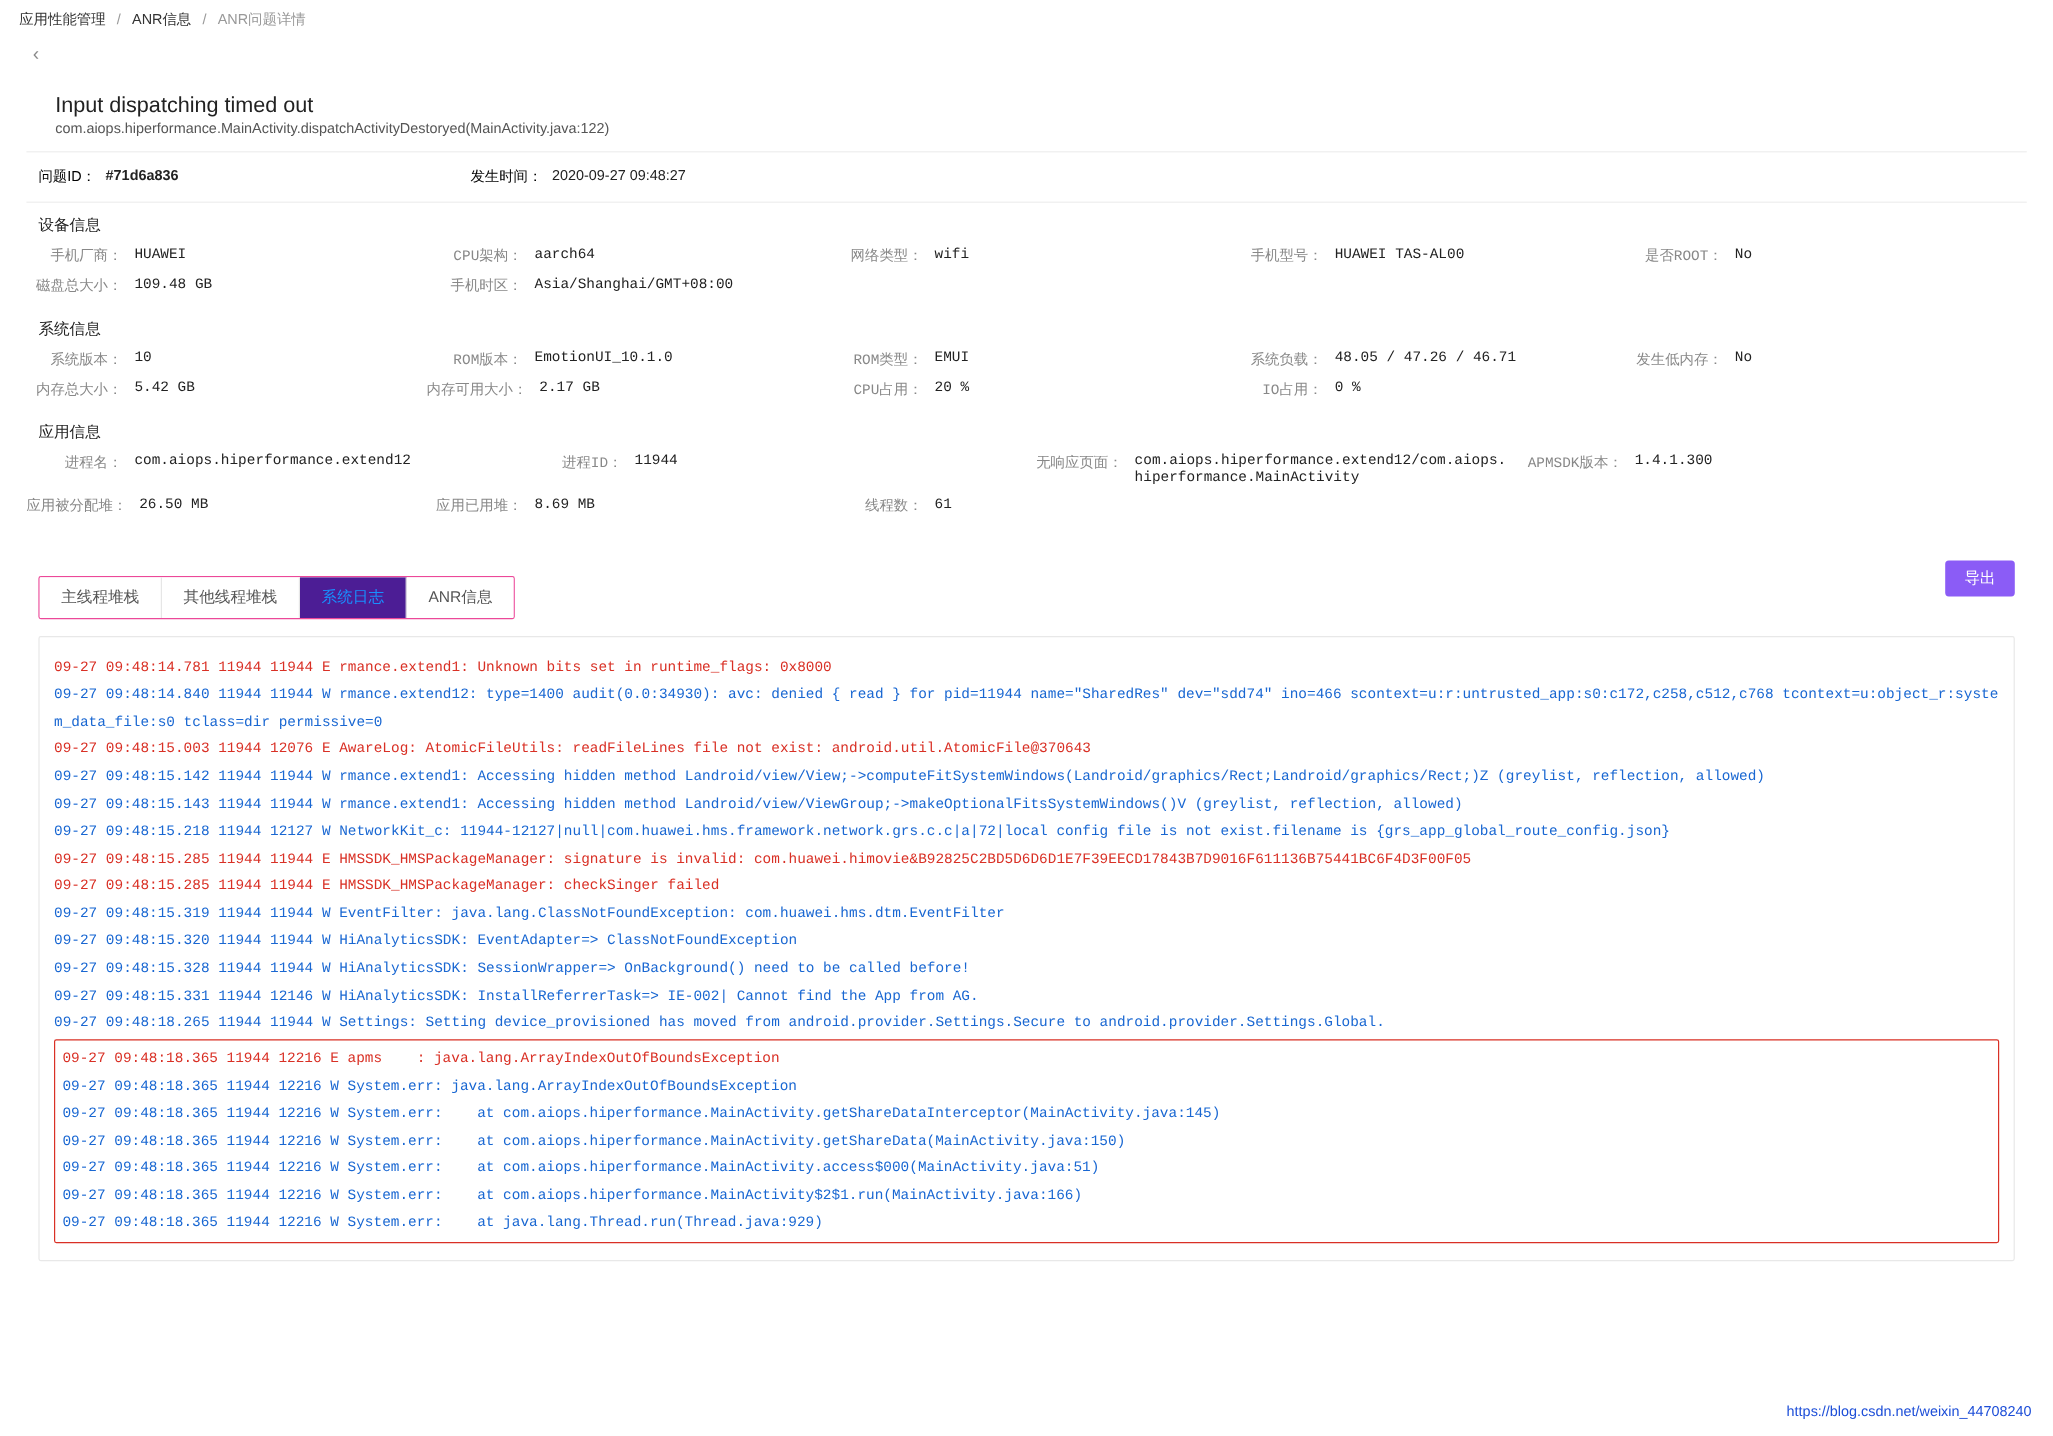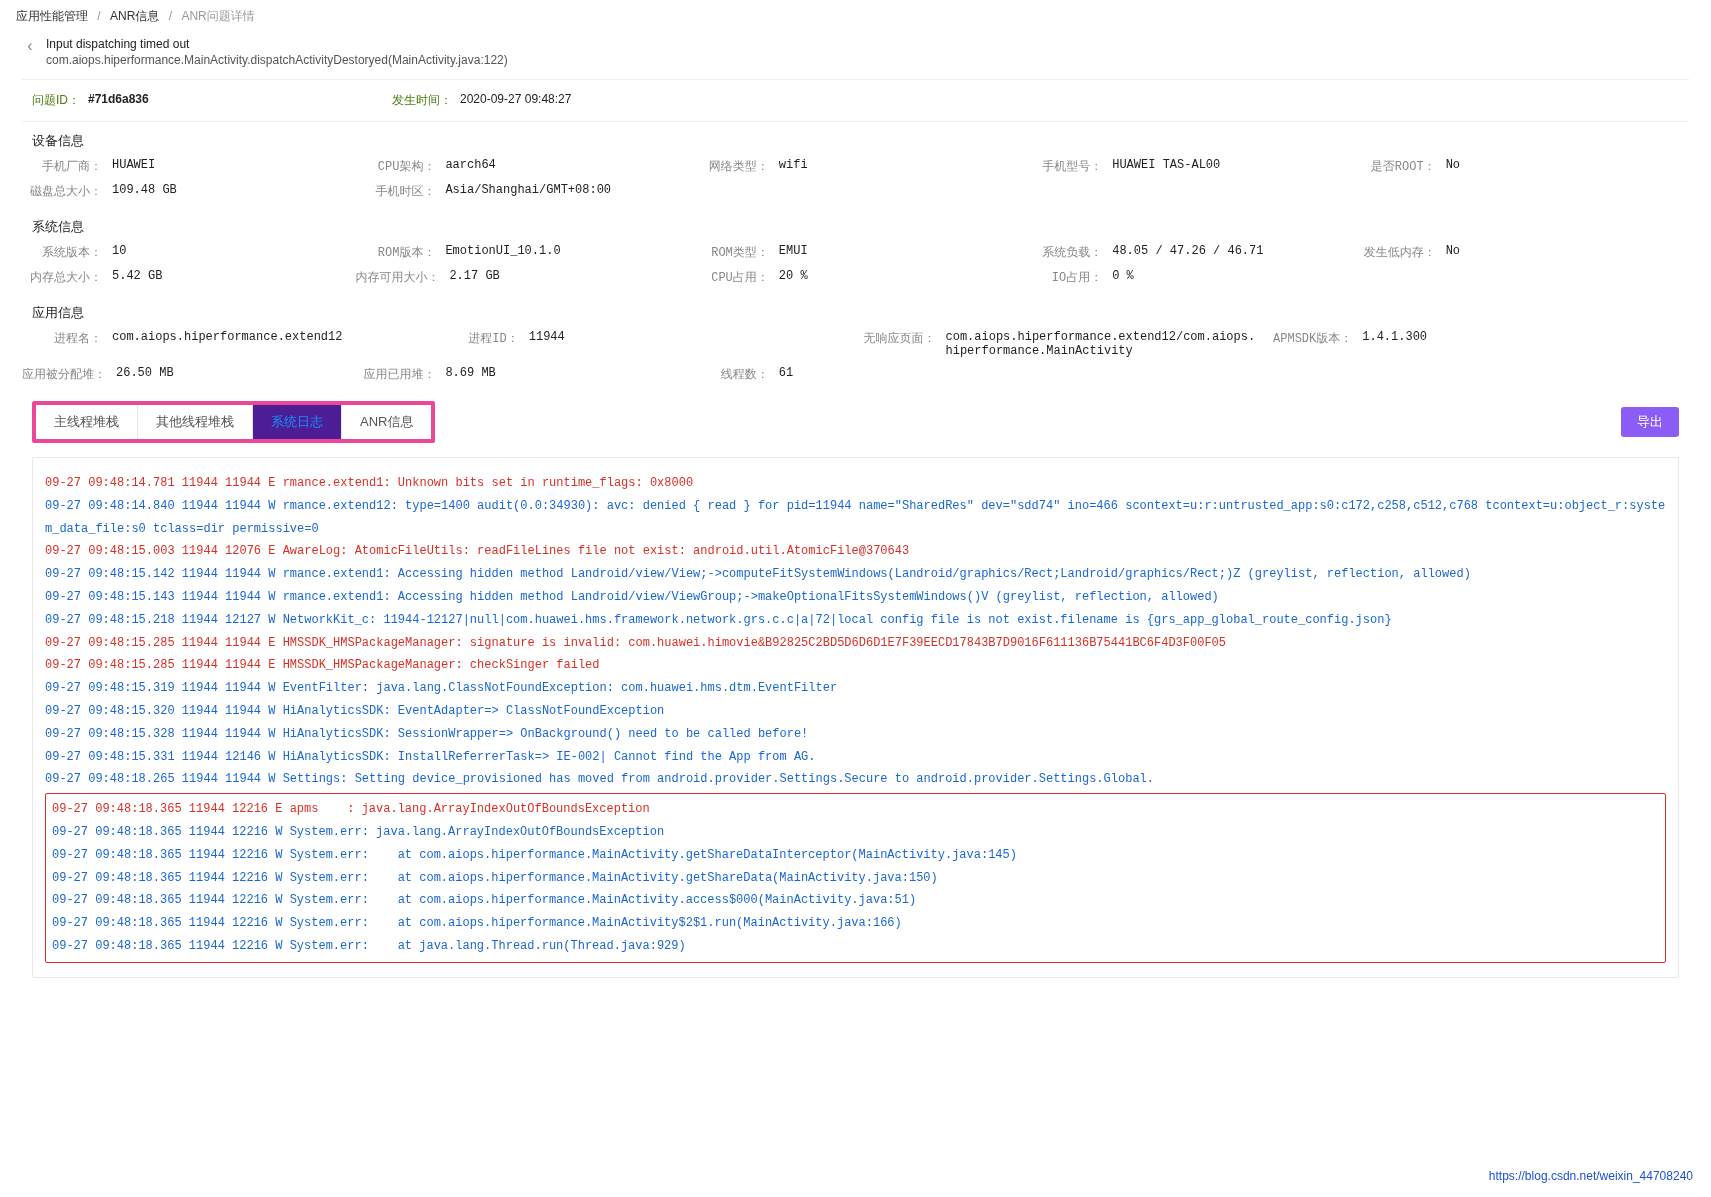--- a/index.html
+++ b/index.html
@@ -17,41 +17,41 @@
   .breadcrumb .current { color: #999; }
   .title-block {
     display: flex;
     align-items: flex-start;
     padding: 4px 10px 12px 10px;
   }
   .back-arrow {
     font-size: 16px; color: #888; margin-right: 8px; cursor: pointer;
     width: 16px; display: inline-block; text-align: center;
   }
-  .title-text .main { font-size: 12px; color: #222; margin-bottom: 2px; }
+  .title-text .main { font-size: 18px; color: #222; margin-bottom: 2px; margin-top: 40px; }
   .title-text .sub { font-size: 12px; color: #555; }
   hr.sep { border: none; border-top: 1px solid #eee; margin: 0 10px; }
   .idrow {
     display: flex; padding: 12px 20px;
     font-size: 12px; color: #333;
   }
   .idrow .pair { display: flex; margin-right: 60px; }
-  .idrow .pair .lab { color: #4d7c0f; margin-right: 8px; white-space: nowrap; }
+  .idrow .pair .lab { color: #000000; margin-right: 8px; white-space: nowrap; }
   .idrow .pair .val { color: #222; }
   .section-title { font-size: 13px; color: #222; padding: 10px 20px 4px 20px; font-weight: normal; }
   .info-grid { padding: 0 10px 4px 10px; font-family: Liberation Mono, monospace; }
   .info-row { display: flex; padding: 4px 0; }
   .info-cell { flex: 1; display: flex; min-width: 0; padding-right: 16px; }
   .info-cell .lab { color: #888; font-size: 12px; min-width: 80px; text-align: right; margin-right: 10px; }
   .info-cell .val { color: #222; font-size: 12px; word-break: break-all; }
   .tabs-row {
     display: flex; align-items: center; justify-content: space-between;
     padding: 10px 20px 0 20px;
   }
-  .tabs { display: flex; border: 4px solid #ec4899; border-radius: 2px; overflow: hidden; }
+  .tabs { display: flex; border: 1px solid #ec4899; border-radius: 2px; overflow: hidden; margin-top: 32px; }
   .tab {
     padding: 8px 18px; font-size: 13px; color: #555; background: #fff;
     border-right: 1px solid #e6e6e6; cursor: pointer; white-space: nowrap;
   }
   .tab:last-child { border-right: none; }
   .tab.active { color: #1890ff; background: #4c1d95; text-align: right; }
   .export-btn {
     background: #8b5cf6; color: #fff; border: none; border-radius: 3px;
     padding: 6px 16px; font-size: 13px; cursor: pointer; margin-left: 28px;
   }

